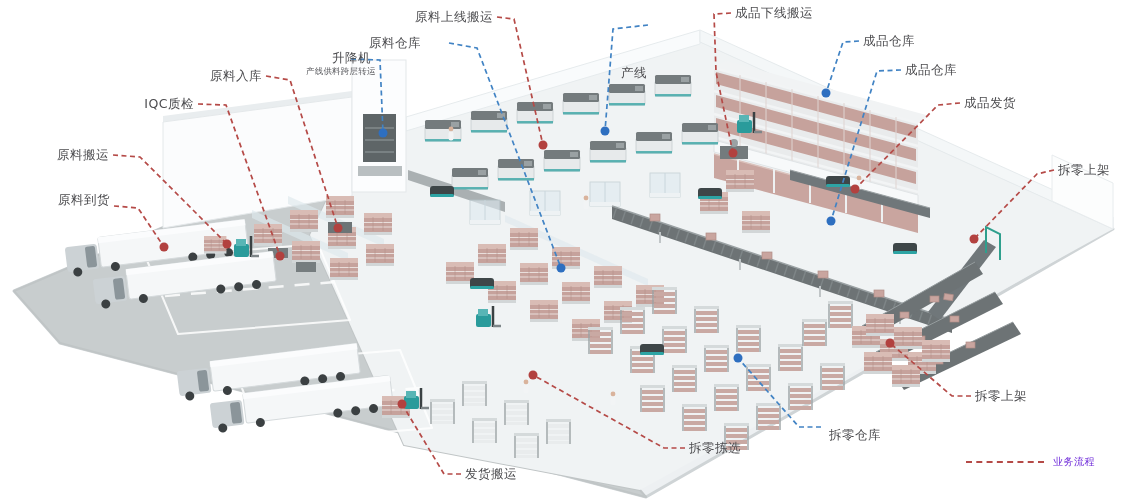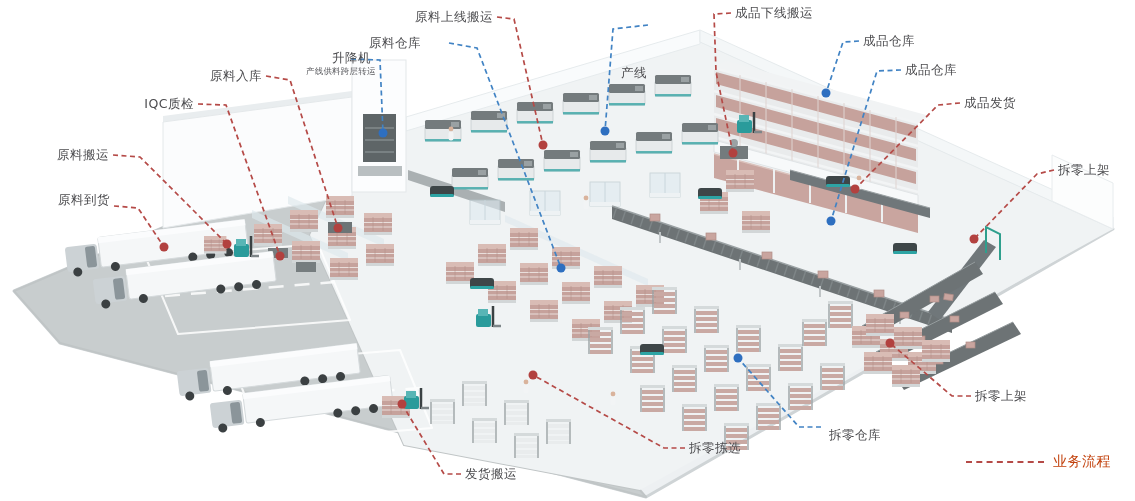--- a/index.html
+++ b/index.html
@@ -19,21 +19,21 @@
   }
   .leader{fill:none;stroke-width:1.7;stroke-dasharray:5 3.5;}
   .leader.process{stroke:#b54a47;}
   .leader.element{stroke:#4183c4;}
   .dot.process{fill:#b2413f;}
   .dot.element{fill:#2e6fc0;}
   .legend{position:absolute;left:966px;top:450px;z-index:5;}
   .legend-row{display:flex;align-items:center;height:24px;}
   .legend-swatch{display:inline-block;width:78px;height:0;border-top:2.5px dashed #b54a47;margin-right:9px;}
   .legend-swatch.element{border-top-color:#4183c4;}
-  .legend-label{font-size:14px;letter-spacing:.5px;color:#c2410c;white-space:nowrap;}
+  .legend-label{font-size:10px;letter-spacing:.5px;color:#6d28d9;white-space:nowrap;}
 </style>
 </head>
 <body>
 
 <div class="stage">
 
 <svg width="1135" height="501" viewBox="0 0 1135 501">
 
   <g>
     <polygon points="14,291 352,147 700,42 1113,229 646,497 60,343" fill="#edf0f2" stroke="#cfd4d6" stroke-width="3" stroke-linejoin="round"></polygon>

